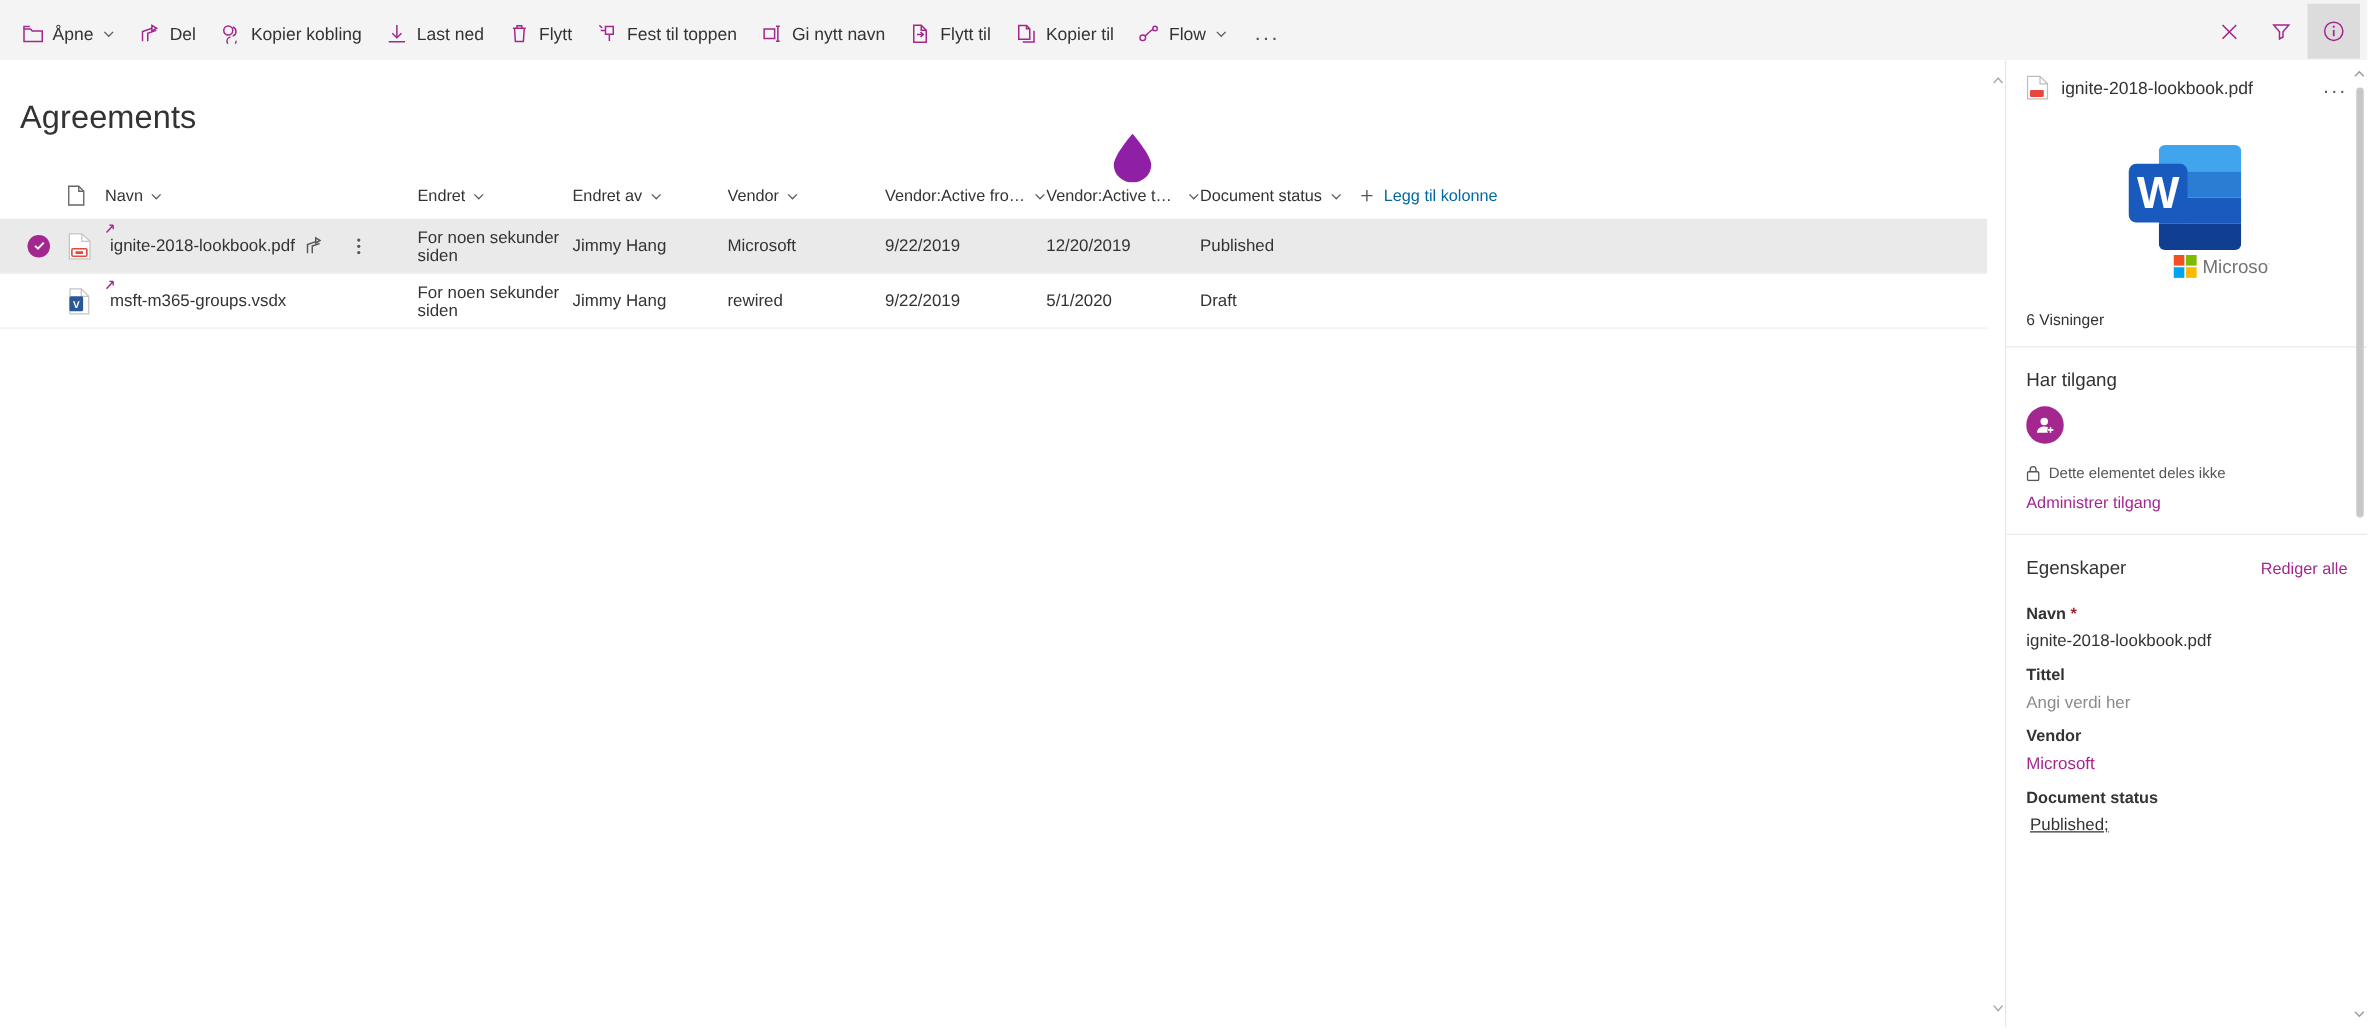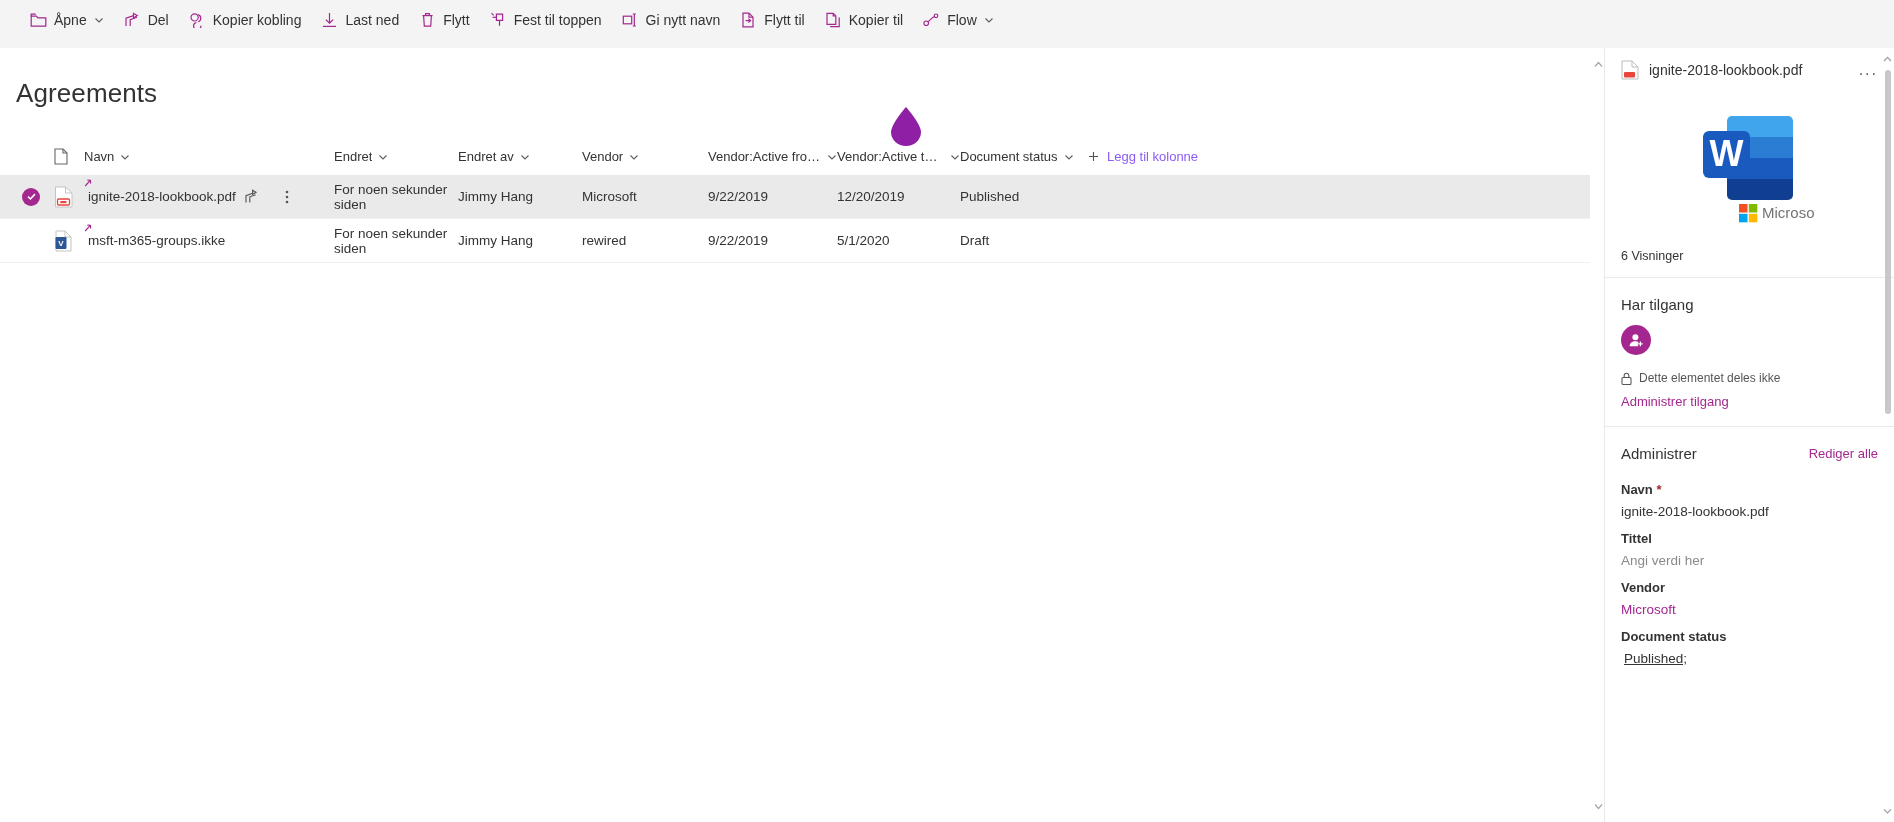--- a/index.html
+++ b/index.html
@@ -9,24 +9,23 @@
     background: #ffffff;
     overflow: hidden;
     color: #333333;
   }
   .app { position: relative; width: 1894px; height: 822px; display: flex; flex-direction: column; }
 
   
   .cmdbar {
     height: 48px; min-height: 48px;
     background: #f4f4f4;
-    display: flex; align-items: flex-start;
-    padding: 0 6px 0 20px;
+    display: flex; align-items: flex-end;
+    padding: 0 6px 0 8px;
     border-bottom: 1px solid #f4f4f4;
-    flex-direction: column;
   }
   .cmd {
     display: flex; align-items: center; gap: 7px;
     height: 40px; padding: 0 10px;
     font-size: 14px; color: #333;
     white-space: nowrap; cursor: pointer;
     border-radius: 2px;
   }
   .cmd .ic { display: flex; align-items: center; justify-content: center; width: 17px; height: 17px; color: #a4268f; }
   .cmd .ic svg { display: block; }
@@ -68,21 +67,21 @@
   .hcell .lbl { overflow: hidden; text-overflow: ellipsis; }
   .c-check { width: 32px; flex: 0 0 32px; }
   .c-icon  { width: 30px; flex: 0 0 30px; display:flex; align-items:center; }
   .c-name  { width: 250px; flex: 0 0 250px; }
   .c-mod   { width: 124px; flex: 0 0 124px; }
   .c-modby { width: 124px; flex: 0 0 124px; }
   .c-vend  { width: 126px; flex: 0 0 126px; }
   .c-from  { width: 129px; flex: 0 0 129px; }
   .c-to    { width: 123px; flex: 0 0 123px; }
   .c-stat  { width: 128px; flex: 0 0 128px; }
-  .c-add   { flex: 0 0 auto; color: #8b5cf6; gap: 8px; align-items: center; }
+  .c-add   { flex: 0 0 auto; color: #0369a1; gap: 8px; align-items: center; }
 
   .row {
     display: flex; align-items: center; height: 44px;
     padding-left: 22px; font-size: 13.5px; color: #333;
     border-bottom: 1px solid #f0f0f0; cursor: pointer; position: relative;
   }
   .row.selected { background: #eaeaea; }
 
   .selcircle {
     width: 18px; height: 18px; border-radius: 50%;
@@ -428,21 +427,21 @@
                   <rect x="1.5" y="7" width="11" height="12" rx="1.2" fill="#2b5797"></rect>
                   <text x="7" y="16.4" font-family="'Liberation Sans',sans-serif" font-size="8" font-weight="bold" fill="#fff" text-anchor="middle">V</text>
                 </svg>
               </div>
               <div class="c-name namecell">
                 <svg class="newflag" viewBox="0 0 13 13" stroke="#a4268f" stroke-width="1.15" fill="none">
                   <path d="M10.5 2.2 L5.2 8"></path>
                   <path d="M10.5 2.2 L10.6 5.4"></path>
                   <path d="M10.5 2.2 L7.4 2.1"></path>
                 </svg>
-                <span class="fname">msft-m365-groups.ikke</span>
+                <span class="fname">msft-m365-groups.vsdx</span>
               </div>
               <div class="c-mod">For noen sekunder siden</div>
               <div class="c-modby">Jimmy Hang</div>
               <div class="c-vend">rewired</div>
               <div class="c-from">9/22/2019</div>
               <div class="c-to">5/1/2020</div>
               <div class="c-stat">Draft</div>
             </div>
           </div>
       </div>
@@ -521,21 +520,21 @@
           </svg>
           <span>Dette elementet deles ikke</span>
         </div>
         <span class="link">Administrer tilgang</span>
       </div>
 
       <div class="divider" style="margin-top:16px;"></div>
 
       <div class="dt-section">
         <div class="props-head">
-          <span class="props-title">Administrer</span>
+          <span class="props-title">Egenskaper</span>
           <span class="link" style="padding:0;">Rediger alle</span>
         </div>
         <div id="props">
             <div class="prop">
               <div class="prop-label"><span>Navn</span> <span class="req">*</span></div>
               <div class="prop-value">ignite-2018-lookbook.pdf</div>
             </div>
             <div class="prop">
               <div class="prop-label"><span>Tittel</span></div>
               <div class="prop-value placeholder">Angi verdi her</div>

